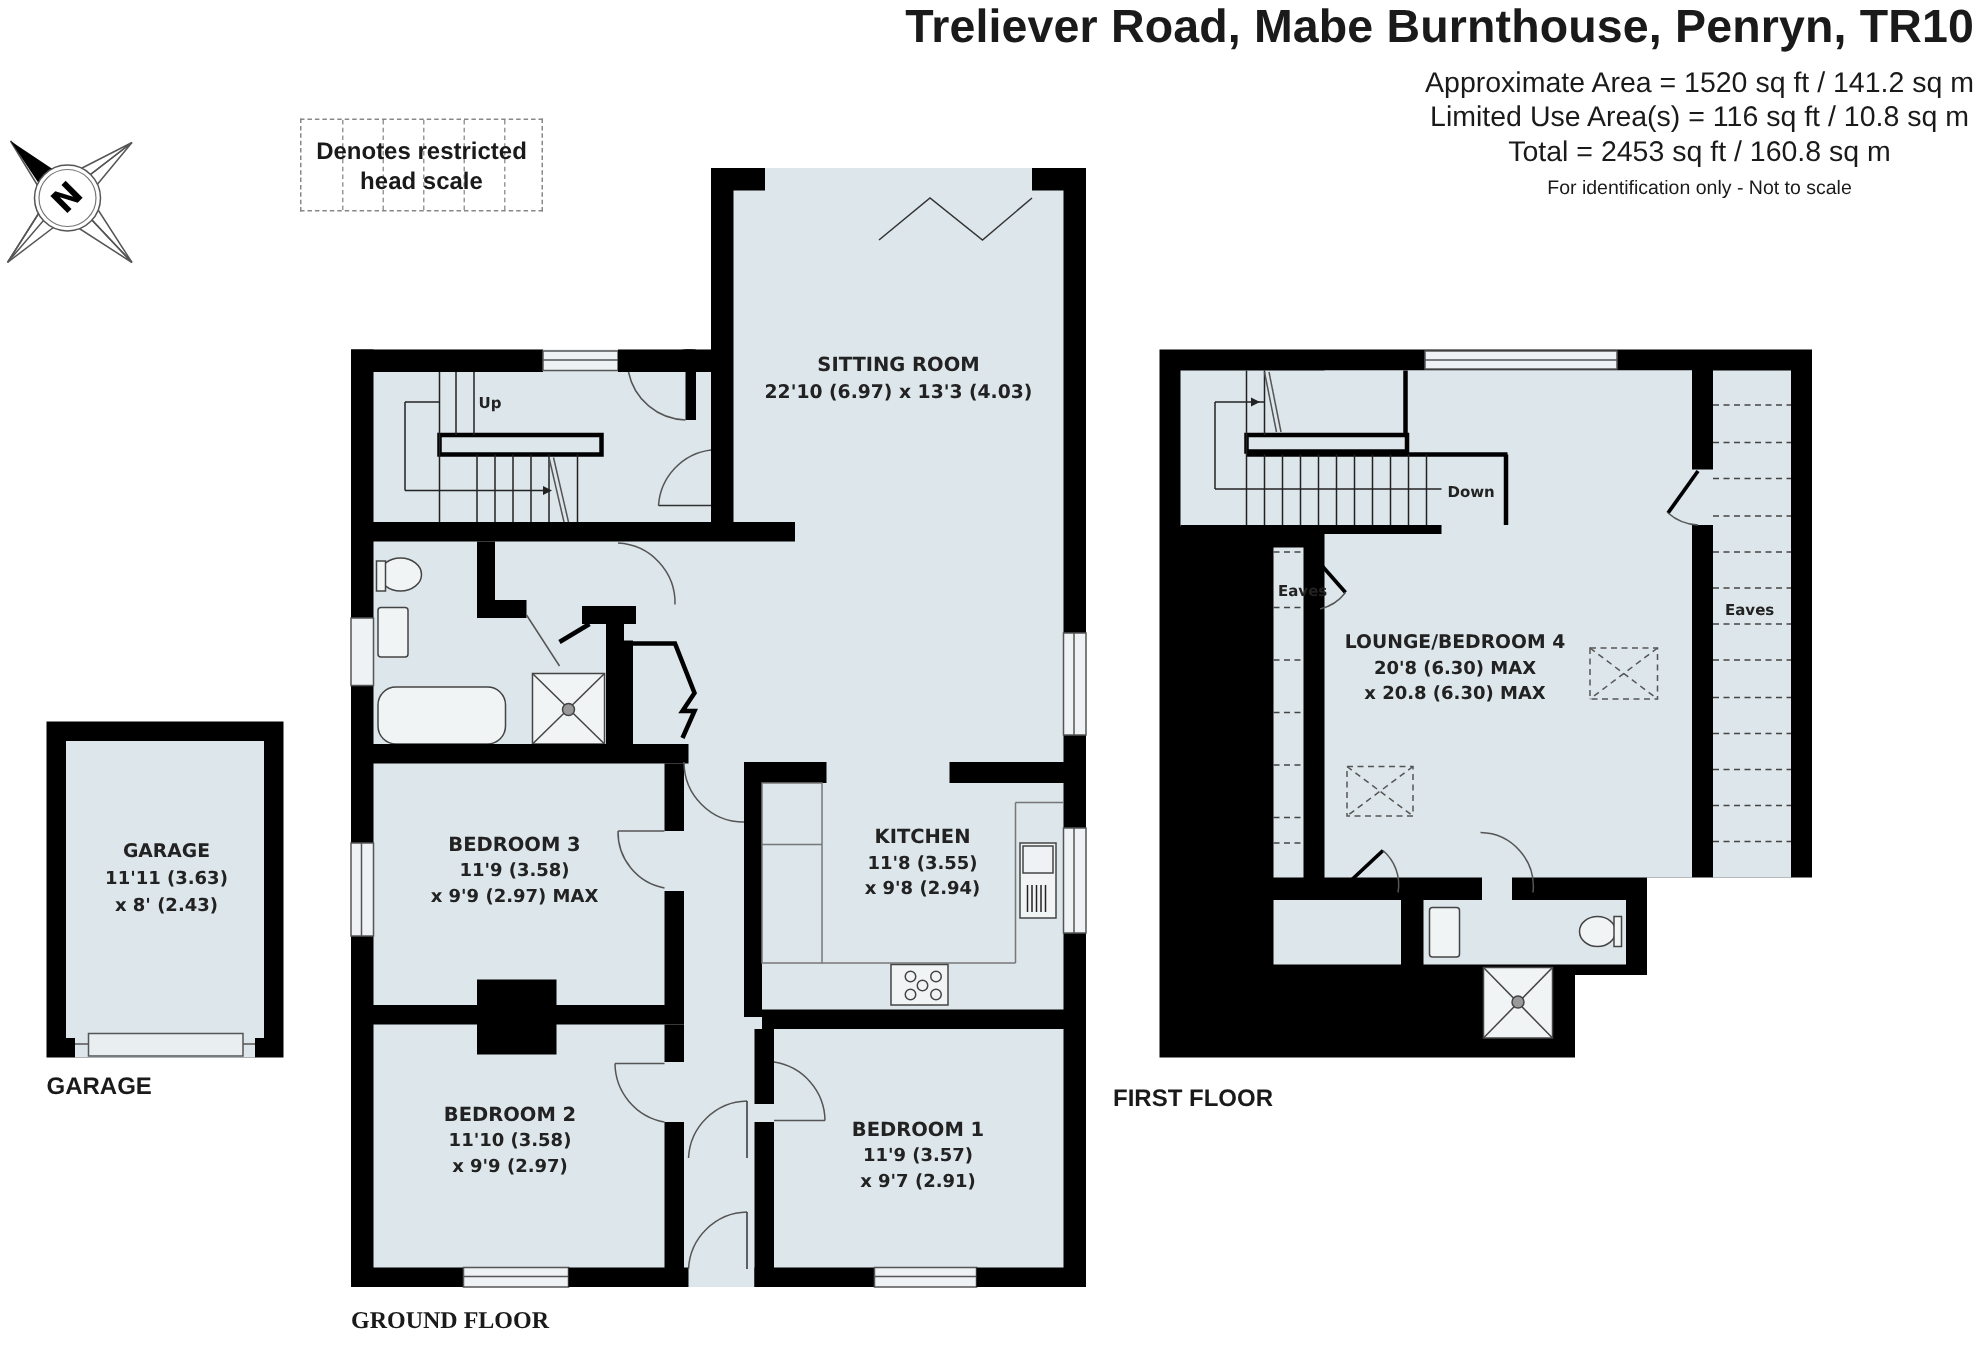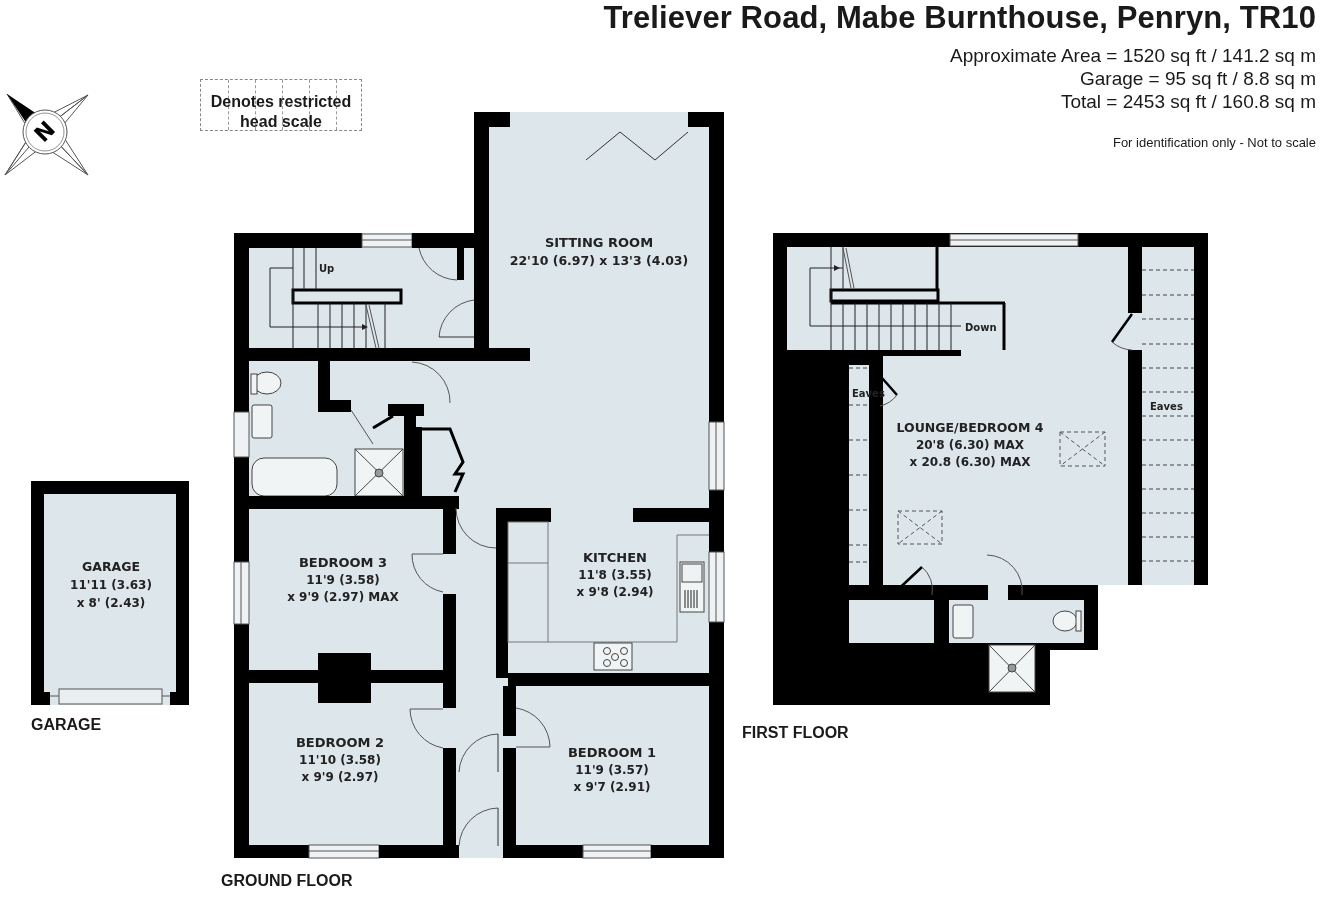--- a/index.html
+++ b/index.html
@@ -1,35 +1,35 @@
 <!DOCTYPE html>
 <html><head>
 <meta charset="utf-8">
 <style>
   html, body { margin:0; padding:0; background:#ffffff; }
   body { width:1320px; height:908px; position:relative; overflow:hidden; font-family:"Liberation Sans", "DejaVu Sans", sans-serif; }
   .title { position:absolute; right:4px; top:0px; font-size:31px; font-weight:bold; color:#1a1a1a; white-space:nowrap; letter-spacing:0.1px;text-align:right; }
-  .areas { position:absolute; right:4px; top:44px; text-align:right; color:#1a1a1a; }
+  .areas { position:absolute; right:4px; top:44px; text-align:center; color:#1a1a1a; }
   .areas .line { font-size:19px; line-height:23px; white-space:nowrap; }
-  .areas .note { font-size:13px; margin-top:22px; white-space:nowrap; }
-  .legend { position:absolute; left:200px; top:79px; width:162px; height:52px; border:1px dashed #888; box-sizing:border-box; }
+  .areas .note { font-size:13px; margin-top:4px; white-space:nowrap; }
+  .legend { position:absolute; left:200px; top:79px; width:162px; height:62px; border:1px dashed #888; box-sizing:border-box; }
   .legend .cell { position:absolute; top:0; bottom:0; border-left:1px dashed #999; }
   .legend .txt { position:absolute; left:0; right:0; top:12px; text-align:center; font-weight:bold; font-size:16px; line-height:20px; color:#1a1a1a; }
   svg { position:absolute; left:0; top:0; }
   .room-label { font-family:"DejaVu Sans", "Liberation Sans", sans-serif; font-weight:bold; fill:#222; text-anchor:middle; }
   .dim { font-family:"DejaVu Sans", "Liberation Sans", sans-serif; font-weight:bold; fill:#222; text-anchor:middle; }
   .floor-label { position:absolute; font-weight:bold; font-size:16px; color:#1a1a1a; white-space:nowrap; }
 </style>
 </head>
 <body>
 
 <div class="title">Treliever Road, Mabe Burnthouse, Penryn, TR10</div>
 <div class="areas">
   <div class="line">Approximate Area = 1520 sq ft / 141.2 sq m</div>
-  <div class="line">Garage = 95 sq ft / 8.8 sq m</div>
+  <div class="line">Limited Use Area(s) = 116 sq ft / 10.8 sq m</div>
   <div class="line">Total = 2453 sq ft / 160.8 sq m</div>
   <div class="note">For identification only - Not to scale</div>
 </div>
 
 <div class="legend">
   <div class="cell" style="left:27px"></div>
   <div class="cell" style="left:54px"></div>
   <div class="cell" style="left:81px"></div>
   <div class="cell" style="left:108px"></div>
   <div class="cell" style="left:135px"></div>
@@ -326,15 +326,15 @@
     <line x1="989" y1="645" x2="1035" y2="692" stroke="#444"></line>
     <line x1="1035" y1="645" x2="989" y2="692" stroke="#444"></line>
     <circle cx="1012" cy="668" r="4" fill="#999" stroke="#444"></circle>
 
     <rect x="1098" y="585" width="122" height="130" fill="#fff"></rect>
     <rect x="1050" y="650" width="170" height="65" fill="#fff"></rect>
     <rect x="1208" y="225" width="20" height="490" fill="#fff"></rect>
   </g>
 </svg>
 
-<div class="floor-label" style="left:221px; top:872px;">GROUND FLOOR</div>
+<div class="floor-label" style="left:234px; top:872px;font-family:Liberation Serif, serif;">GROUND FLOOR</div>
 <div class="floor-label" style="left:742px; top:724px;text-align:center;">FIRST FLOOR</div>
 <div class="floor-label" style="left:31px; top:716px;">GARAGE</div>
 
 </body></html>

